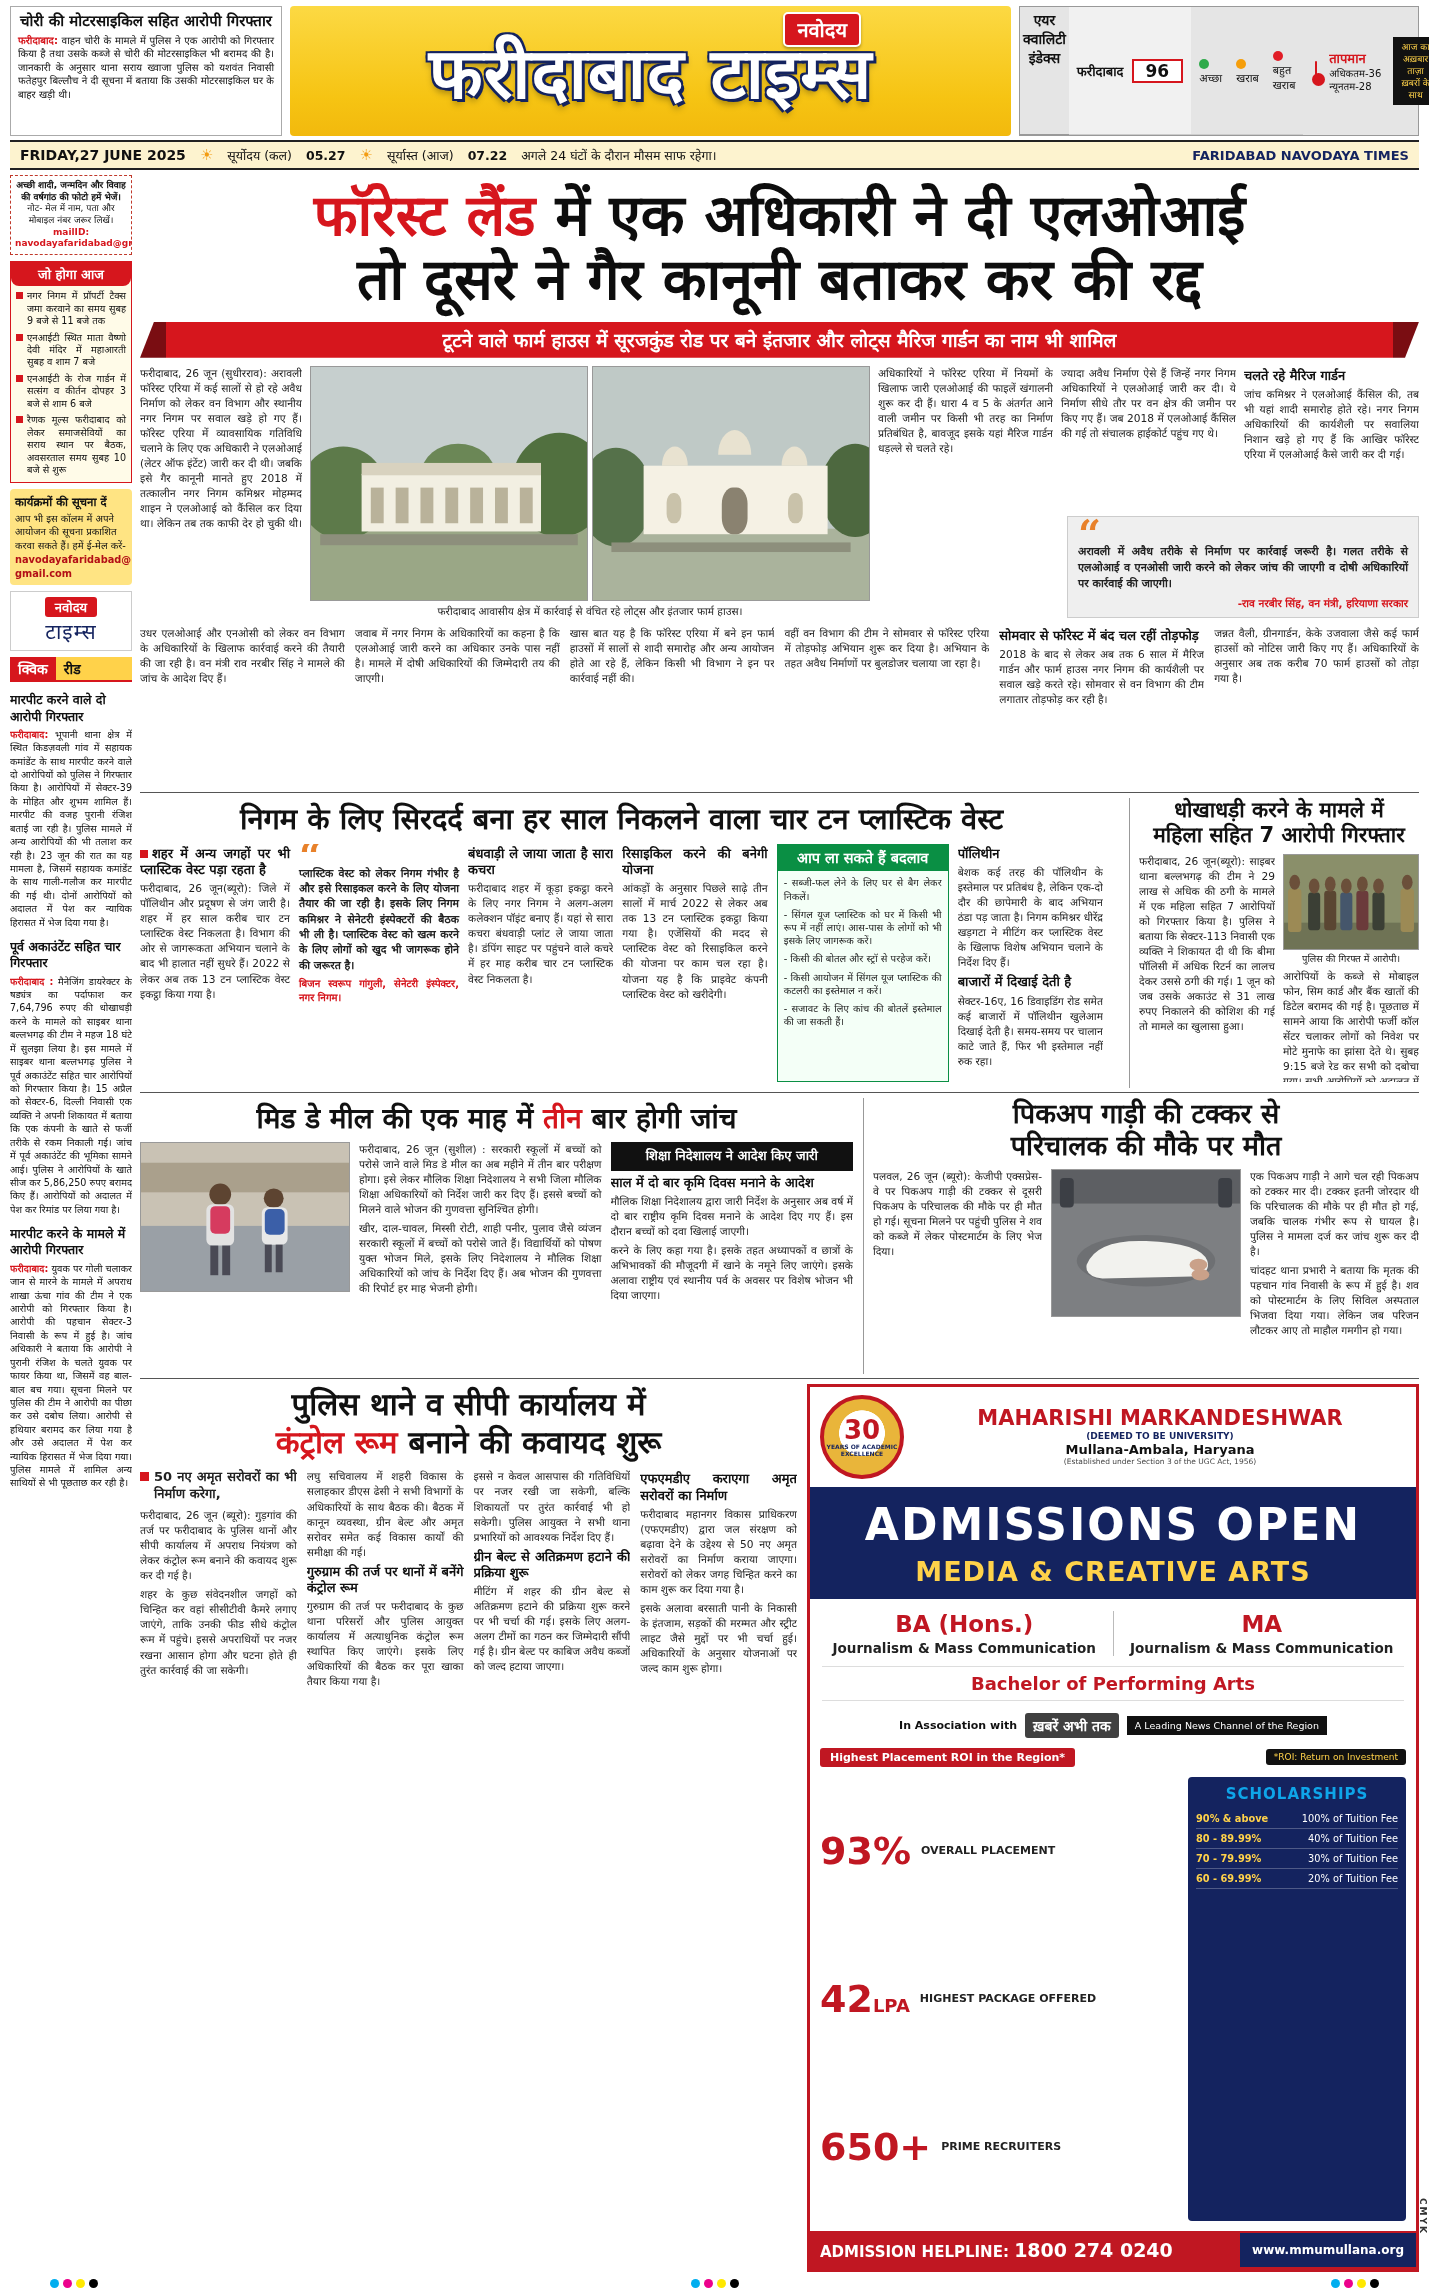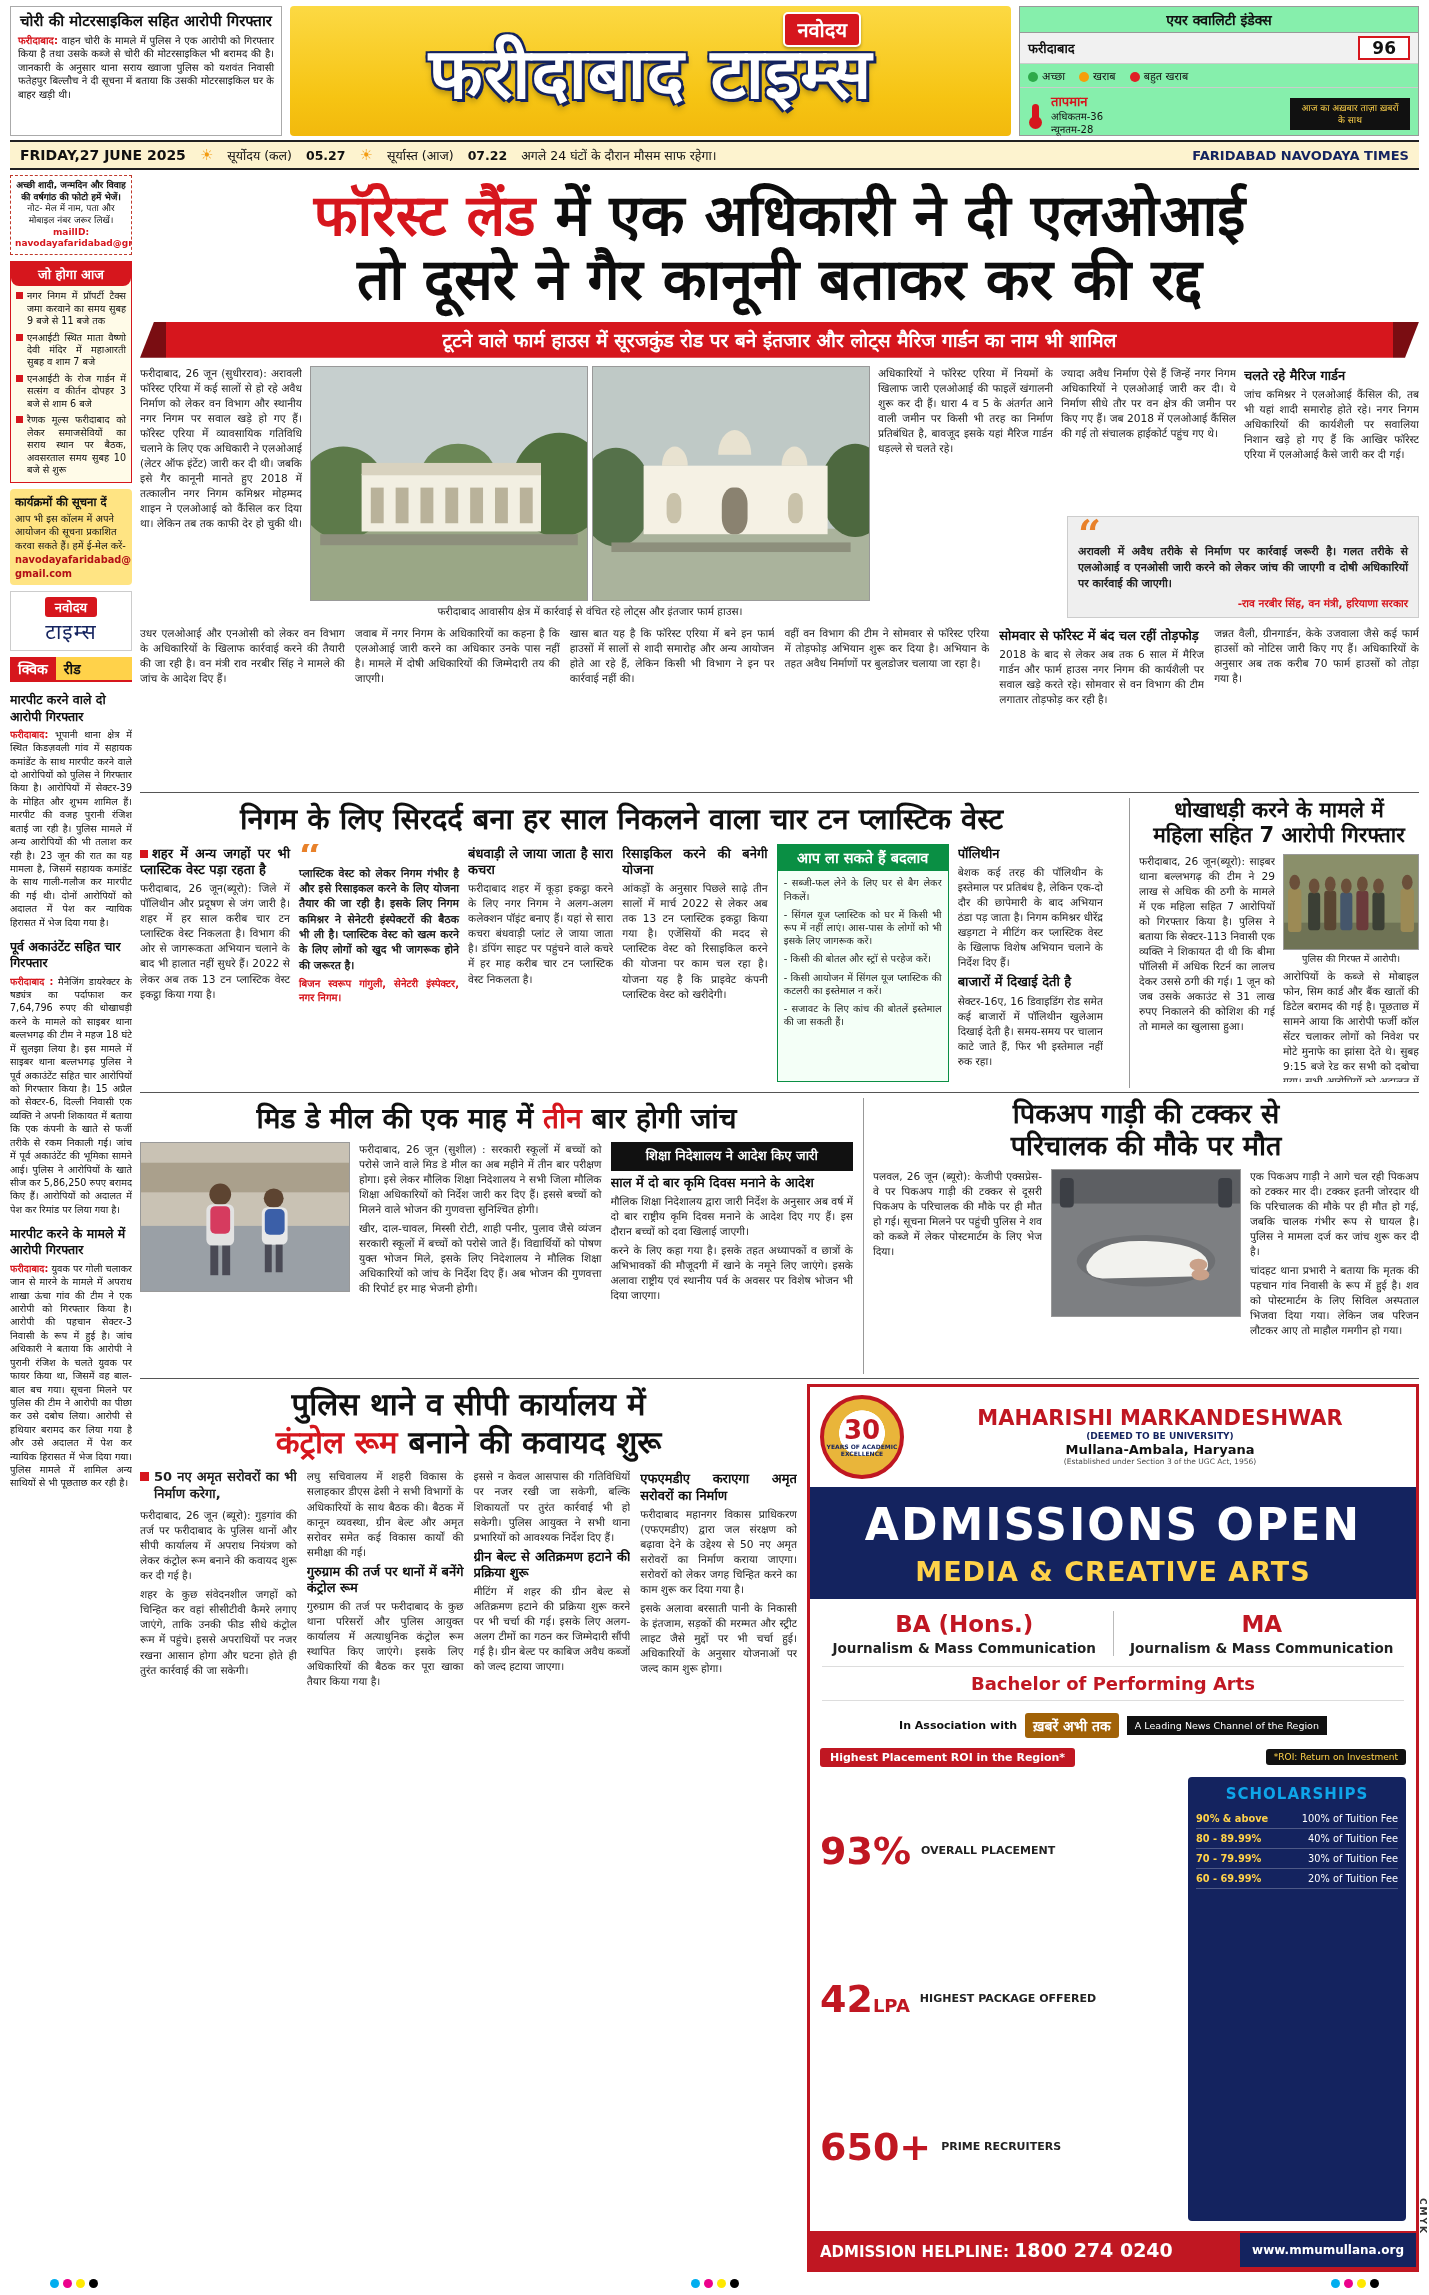--- a/index.html
+++ b/index.html
@@ -13,21 +13,21 @@
 
 
 .topbar{display:flex;gap:8px;height:130px}
 .tl-news{width:272px;border:1px solid #aaa;padding:5px 7px;overflow:hidden}
 .tl-news h3{font-size:15px;line-height:1.25;text-align:center;margin-bottom:3px}
 .tl-news p{font-size:10px;line-height:1.35;text-align:justify}
 .masthead{flex:1;background:linear-gradient(180deg,#fcd943 0%,#f6c413 70%,#f2b90d 100%);position:relative;display:flex;align-items:center;justify-content:center;border-radius:4px}
 .m-title{font-size:70px;font-weight:bold;color:#fff;letter-spacing:1px;
  text-shadow:3px 3px 0 #14235f,-2px -2px 0 #14235f,2px -2px 0 #14235f,-2px 2px 0 #14235f,0 5px 7px rgba(0,0,0,.35)}
 .m-tag{position:absolute;top:6px;right:150px;background:#d6161d;color:#fff;font-weight:bold;font-size:20px;padding:2px 12px;border-radius:5px;border:2px solid #fff;box-shadow:0 2px 3px rgba(0,0,0,.3)}
-.aqi{width:400px;border:1px solid #999;display:flex;flex-direction:column;font-size:11px;background:#86efac}
+.aqi{width:400px;border:1px solid #999;display:flex;font-size:11px;background:#e5e5e5}
 .aqi-h{font-weight:bold;text-align:center;font-size:14px;padding:3px;border-bottom:1px solid #999}
 .aqi-city-row{display:flex;align-items:center;gap:8px;padding:3px 8px;background:#f1f1f1;border-bottom:1px solid #ccc;font-weight:bold;font-size:13px}
 .aqi-val{margin-left:auto;border:2px solid #d6161d;font-weight:bold;font-size:17px;padding:0 12px;background:#fff}
 .aqi-legend{display:flex;gap:14px;padding:4px 8px;border-bottom:1px solid #ccc;align-items:center}
 .dot{width:10px;height:10px;border-radius:50%;display:inline-block;margin-right:4px;vertical-align:middle}
 .dot.g{background:#2eaa4a}.dot.o{background:#f59e0b}.dot.r{background:#e11d26}
 .aqi-bottom{display:flex;align-items:center;gap:12px;padding:4px 8px;flex:1}
 .thermo{width:7px;height:20px;background:#d6161d;border-radius:4px;position:relative;margin-left:4px}
 .thermo::after{content:"";position:absolute;left:-3px;bottom:-5px;width:13px;height:13px;background:#d6161d;border-radius:50%}
 .temp-title{color:#d6161d;font-weight:bold;font-size:13px}
@@ -151,21 +151,21 @@
 .ad-open{font-size:44px;font-weight:bold;letter-spacing:2px}
 .ad-dept{font-size:27px;font-weight:bold;color:#ffd24a;margin-top:6px;letter-spacing:1px}
 .ad-progs{display:flex;text-align:center;padding:12px 6px 6px}
 .prog{flex:1;border-right:1px solid #bbb}
 .prog:last-child{border-right:none}
 .prog h4{color:#c01722;font-size:23px;font-weight:bold}
 .prog p{font-size:13.5px;font-weight:bold;color:#222;margin-top:3px}
 .ad-bpa{text-align:center;color:#c01722;font-size:18px;font-weight:bold;padding:6px 0;border-top:1px solid #ddd;border-bottom:1px solid #ddd;margin:4px 12px}
 .ad-assoc{display:flex;align-items:center;justify-content:center;gap:8px;padding:8px 6px}
 .ad-assoc .lbl{font-size:11px;font-weight:bold}
-.ad-assoc .ch{background:#a16207;color:#fff;font-weight:bold;padding:3px 8px;font-size:14px;border-radius:3px}
+.ad-assoc .ch{background:#404040;color:#fff;font-weight:bold;padding:3px 8px;font-size:14px;border-radius:3px}
 .ad-assoc .ch-sub{background:#111;color:#fff;font-size:9.5px;padding:4px 8px}
 .ad-ribbon{display:flex;justify-content:space-between;align-items:center;padding:0 10px;margin-top:2px}
 .ad-ribbon .rb{background:#c01722;color:#fff;font-weight:bold;font-size:11px;padding:3px 10px;border-radius:3px}
 .ad-ribbon .roi{background:#111;color:#ffd24a;font-size:9px;padding:3px 8px;border-radius:3px}
 .ad-stats{display:flex;gap:8px;padding:10px;flex:1;align-items:stretch}
 .stats-col{flex:1;display:flex;flex-direction:column;justify-content:space-around}
 .stat{display:flex;align-items:center;gap:10px}
 .stat .v{color:#c01722;font-size:38px;font-weight:bold;line-height:1}
 .stat .v small{font-size:18px}
 .stat .l{font-size:11px;font-weight:bold;line-height:1.25;color:#222}

